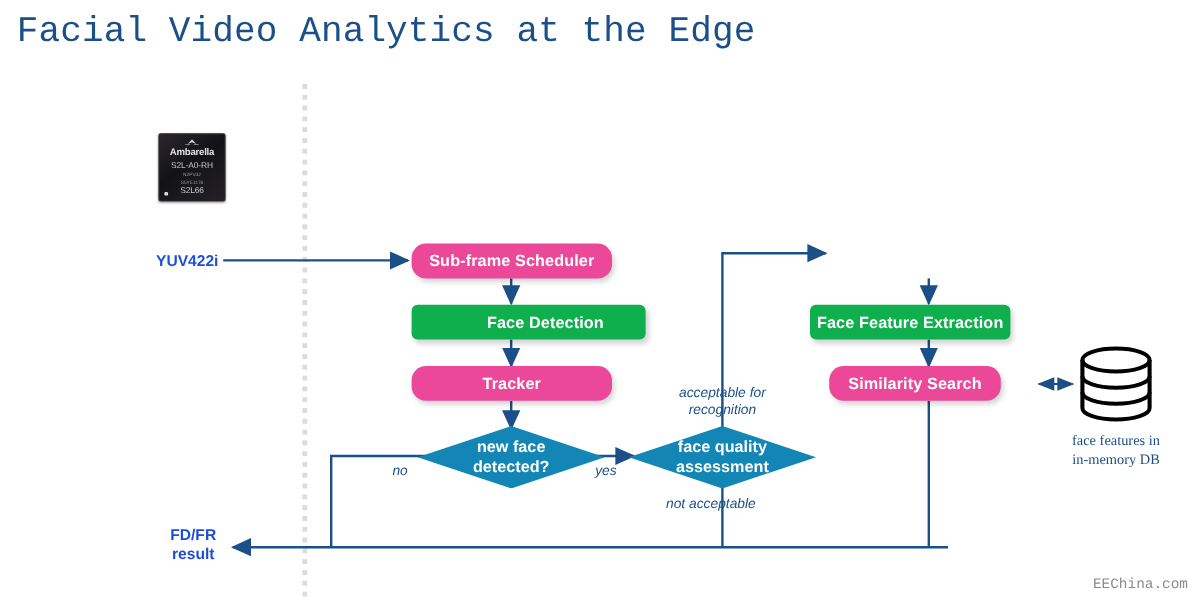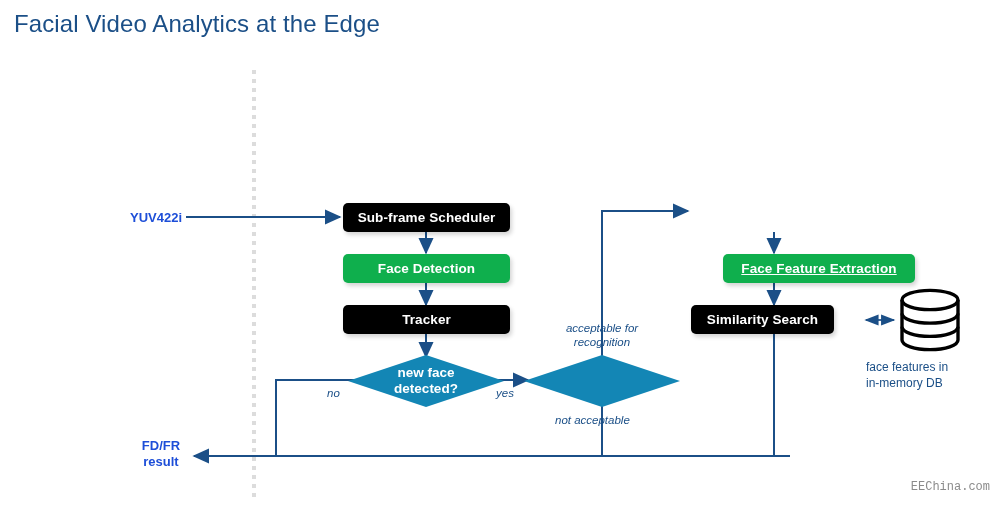--- a/index.html
+++ b/index.html
@@ -18,25 +18,26 @@
     height: 505px;
     background: #ffffff;
     overflow: hidden;
   }
 
   
   #page-title {
     position: absolute;
     left: 14px;
     top: 10px;
-    font-size: 24px;
+    font-size: 30px;
     font-weight: 400;
     color: #1b4f87;
     letter-spacing: 0.1px;
     white-space: nowrap;
+    font-family: Liberation Mono, monospace;
   }
 
   
   #divider {
     position: absolute;
     left: 252px;
     top: 70px;
     width: 4px;
     height: 428px;
     background-image: linear-gradient(to bottom, #dcdcdc 0px, #dcdcdc 4px, rgba(255,255,255,0) 4px, rgba(255,255,255,0) 9px);
@@ -102,21 +103,21 @@
     color: #ffffff;
     font-size: 13.5px;
     font-weight: 700;
     display: flex;
     align-items: center;
     justify-content: center;
     box-shadow: 2px 3px 4px rgba(0,0,0,0.17);
     letter-spacing: 0.1px;
     white-space: nowrap;
   }
-  .node.blue  { background: #000000; }
+  .node.blue  { background: #ec4899; border-radius: 12px; }
   .node.green { background: #0faf4d; }
 
   
   .diamond {
     position: absolute;
     display: flex;
     align-items: center;
     justify-content: center;
   }
   .diamond .dshape {
@@ -154,22 +155,24 @@
     font-size: 13px;
     font-weight: 700;
     color: #1d4ed8;
     line-height: 1.25;
     white-space: nowrap;
   }
   .db-caption {
     position: absolute;
     font-size: 12px;
     color: #1b4f87;
+    text-align: center;
     line-height: 1.32;
     white-space: nowrap;
+    font-family: Liberation Serif, serif;
   }
 
   
   #db-cyl {
     position: absolute;
     left: 897px;
     top: 288px;
     width: 66px;
     height: 64px;
   }
@@ -187,20 +190,34 @@
 </style>
 </head>
 <body>
 
 <div id="slide">
 
   <div id="page-title">Facial Video Analytics at the Edge</div>
 
   <div id="divider"></div>
 
+  <div id="chip-wrap">
+    <div id="chip-body">
+      <svg class="chip-logo-mark" viewBox="0 0 26 10">
+        <path d="M13 0 L20 8 L13 5 L6 8 Z" fill="#d7d7d7"></path>
+        <path d="M2 9 L10 9 M16 9 L24 9" stroke="#b9b9b9" stroke-width="1.2"></path>
+      </svg>
+      <div class="chip-text" id="chip-brand">Ambarella</div>
+      <div class="chip-text" id="chip-part">S2L-A0-RH</div>
+      <div class="chip-text" id="chip-l1">N2PV32</div>
+      <div class="chip-text" id="chip-l2">S5YE1178</div>
+      <div class="chip-text" id="chip-code">S2L66</div>
+      <div id="chip-dot"></div>
+    </div>
+  </div>
 
   <svg id="wires" viewBox="0 0 1000 505">
     <defs>
       <marker id="ah" markerWidth="9" markerHeight="9" refX="7.6" refY="4.5" orient="auto">
         <path d="M0,0.7 L8.4,4.5 L0,8.3 Z" fill="#1b4f87"></path>
       </marker>
       <marker id="ah-start" markerWidth="9" markerHeight="9" refX="1.0" refY="4.5" orient="auto">
         <path d="M8.4,0.7 L0,4.5 L8.4,8.3 Z" fill="#1b4f87"></path>
       </marker>
       <marker id="ah-thin" markerWidth="9" markerHeight="9" refX="7.6" refY="4.5" orient="auto">
@@ -240,47 +257,51 @@
 
     <g stroke="#1b4f87" stroke-width="1.7" fill="none">
       <path d="M866,320 L894,320" marker-end="url(#ah-thin)" marker-start="url(#ah-thin-start)"></path>
     </g>
   </svg>
 
   <div class="node blue" style="left:343px; top:203px; width:167px; height:29px;">
     <span>Sub-frame Scheduler</span>
   </div>
 
-  <div class="node green" style="left:343px; top:254px; width:167px; height:29px;">
+  <div class="node green" style="left:343px; top:254px; width:167px; height:29px;padding-left:28px;">
     <span>Face Detection</span>
   </div>
 
   <div class="node blue" style="left:343px; top:305px; width:167px; height:29px;">
     <span>Tracker</span>
   </div>
 
 
-  <div class="node green" style="left:723px; top:254px; width:192px; height:29px;text-decoration:underline;">
+  <div class="node green" style="left:675px; top:254px; width:167px; height:29px;">
     <span>Face Feature Extraction</span>
   </div>
 
   <div class="node blue" style="left:691px; top:305px; width:143px; height:29px;">
     <span>Similarity Search</span>
   </div>
 
   <div class="diamond" style="left:348px; top:355px; width:156px; height:52px;">
     <div class="dshape"></div>
     <div class="dlabel">
       <span>new face</span><br>
       <span>detected?</span>
     </div>
   </div>
 
   <div class="diamond" style="left:524px; top:355px; width:156px; height:52px;">
     <div class="dshape"></div>
+    <div class="dlabel">
+      <span>face quality</span><br>
+      <span>assessment</span>
+    </div>
   </div>
 
   <div class="edge-label" style="left:327px; top:386px;">no</div>
 
   <div class="edge-label" style="left:496px; top:386px;">yes</div>
 
   <div class="edge-label" style="left:557px; top:321px; text-align:center; width:90px;">
     <span>acceptable for</span><br>
     <span>recognition</span>
   </div>

